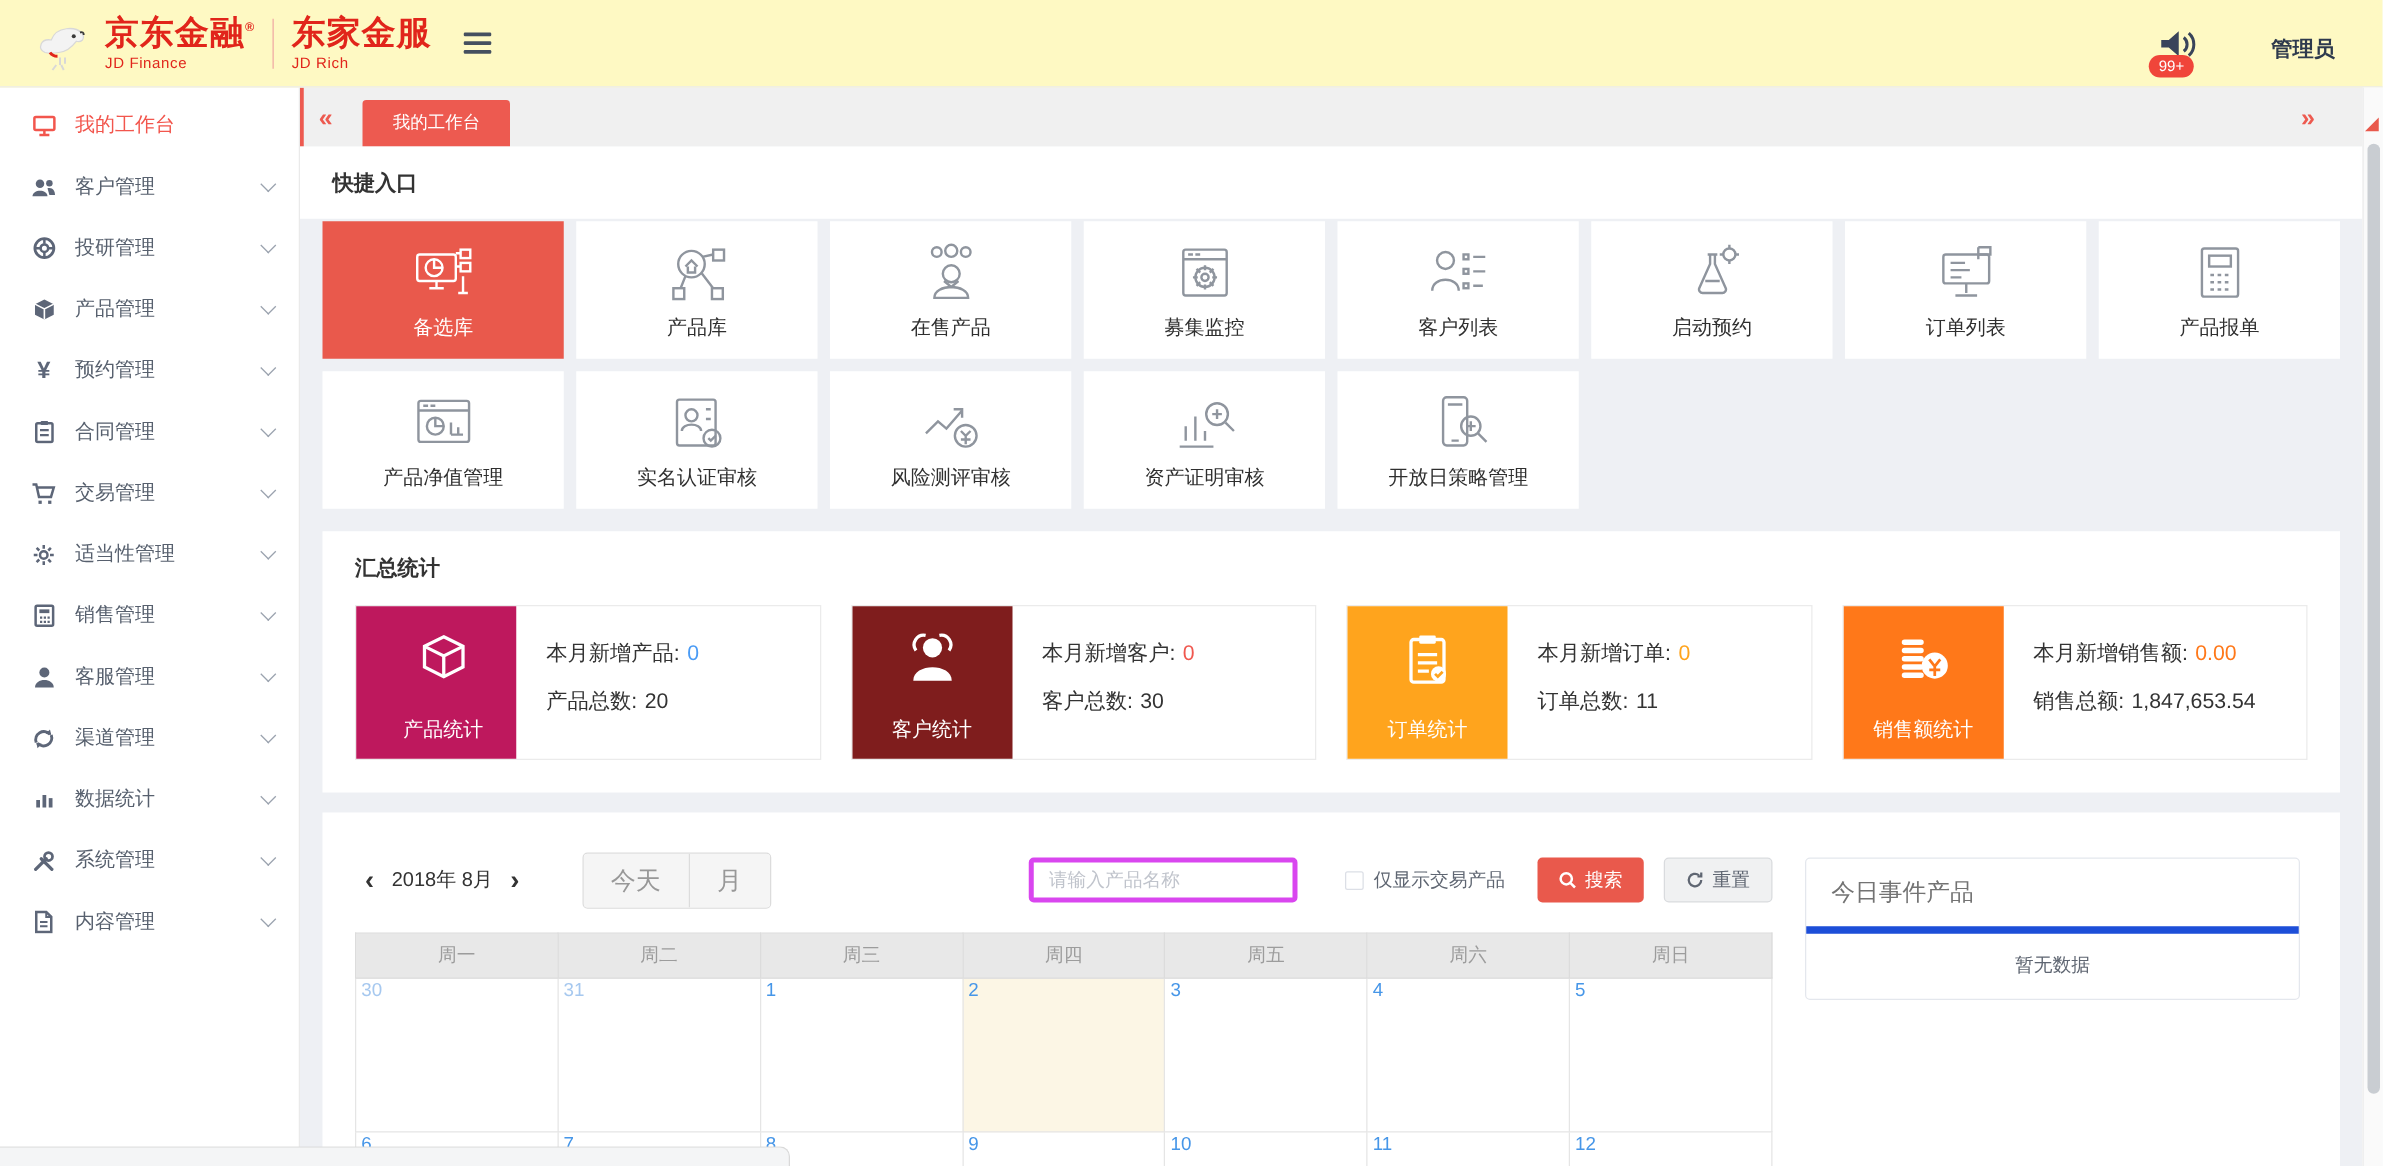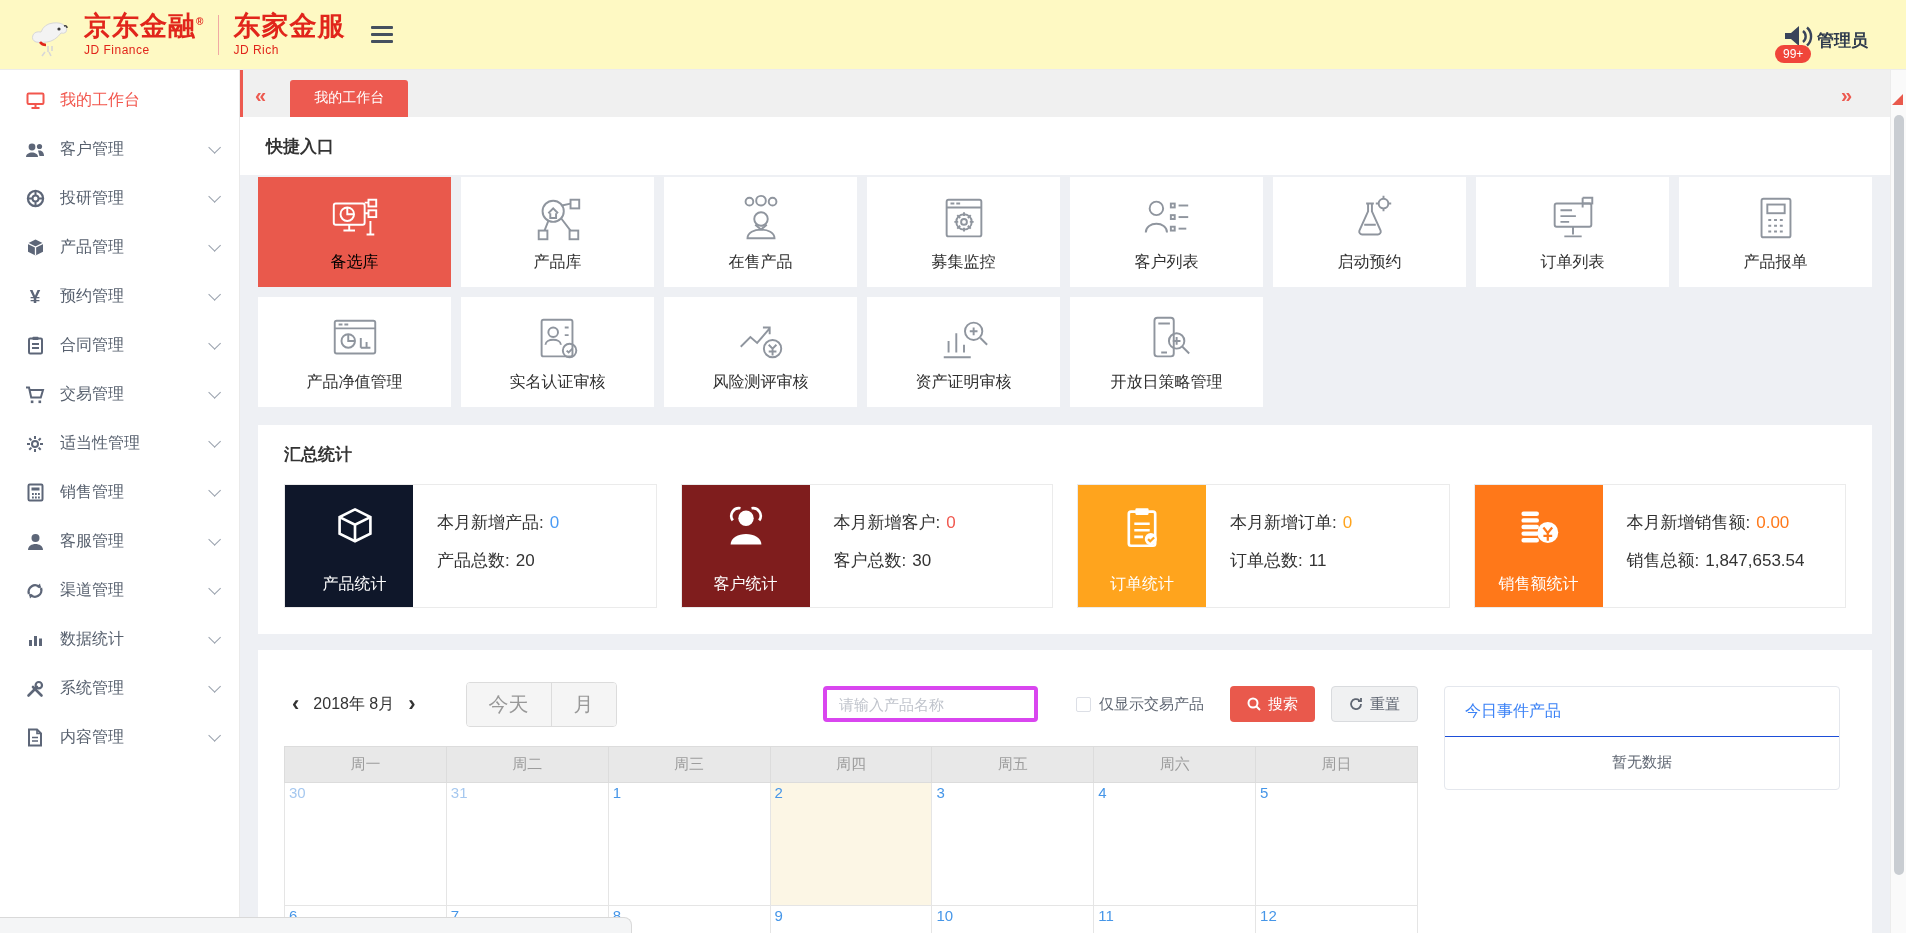--- a/index.html
+++ b/index.html
@@ -9,21 +9,21 @@
   .header { position:absolute; top:0; left:0; width:1906px; height:70px; background:#fef9c3; border-bottom:1px solid #ececec; display:flex; align-items:center; z-index:30; }
   .logo-wrap { display:flex; align-items:center; margin-left:28px; }
   .dog-logo { width:46px; height:46px; margin-right:10px; }
   .brand-block { display:flex; flex-direction:column; line-height:1; }
   .brand-cn { font-size:27px; font-weight:bold; color:#e1251b; letter-spacing:1px; }
   .brand-cn sup { font-size:10px; }
   .brand-en { font-size:12px; color:#e1251b; margin-top:4px; letter-spacing:0.5px; }
   .brand-divider { width:1px; height:40px; background:#f0a9a4; margin:0 14px; }
   .hamburger { margin-left:26px; cursor:pointer; display:flex; flex-direction:column; gap:4px; }
   .hamburger span { display:block; width:22px; height:3px; background:#45505f; border-radius:1px; }
-  .header-right { margin-left:auto; display:flex; align-items:flex-start; margin-right:38px; }
+  .header-right { margin-left:auto; display:flex; align-items:flex-start; margin-right:38px; gap:56px; }
   .bell-wrap { position:relative; padding-top:8px; }
   .badge { position:absolute; left:-8px; top:30px; background:#f0453a; color:#fff; font-size:12px; padding:2px 8px; border-radius:10px; }
   .user-name { font-size:17px; font-weight:bold; color:#2e3a4d; padding-top:14px; }
 
   
   .sidebar { position:absolute; top:70px; left:0; width:240px; height:863px; background:#fff; border-right:1px solid #eaeaea; padding-top:6px; z-index:20; }
   .side-item { height:49px; display:flex; align-items:center; padding:0 22px 0 25px; color:#57606e; font-size:16px; cursor:pointer; }
   .side-item .s-ico { width:20px; height:20px; margin-right:15px; display:flex; align-items:center; justify-content:center; color:#5d6678; flex:none; }
   .side-item.active { color:#f2564d; }
   .side-item.active .s-ico { color:#f2564d; }
@@ -42,29 +42,29 @@
 
   
   .qe-title-strip { background:#fff; height:58px; display:flex; align-items:center; padding-left:26px; margin:0 -18px; }
   .sec-title { font-size:17px; font-weight:bold; color:#333; }
   .qe-grid { display:grid; grid-template-columns:repeat(8,1fr); gap:10px; margin-top:2px; }
   .tile { background:#fff; height:110px; display:flex; flex-direction:column; align-items:center; justify-content:space-between; padding:15px 0 14px; cursor:pointer; }
   .tile svg { color:#8f959e; }
   .tile .t-lbl { font-size:16px; color:#2f2f2f; }
   .tile.active { background:#e9594c; }
   .tile.active svg { color:#fff; }
-  .tile.active .t-lbl { color:#000000; }
+  .tile.active .t-lbl { color:#ffffff; }
 
   
   .panel { background:#fff; margin-top:18px; padding:18px 26px 26px; }
   .stat-grid { display:grid; grid-template-columns:repeat(4,1fr); gap:24px; margin-top:18px; }
   .stat-card { border:1px solid #ebebeb; height:124px; display:flex; background:#fff; }
   .stat-block { width:128px; flex:none; display:flex; flex-direction:column; align-items:center; justify-content:space-between; padding:20px 0 12px; color:#fff; }
   .stat-block .sb-lbl { font-size:16px; }
-  .sb-blue { background:#0f172a;padding-left:11px; } .sb-red { background:#7f1d1d; } .sb-amber { background:#ffa41d; } .sb-orange { background:#ff7819; }
+  .sb-blue { background:#be185d;padding-left:11px; } .sb-red { background:#7f1d1d; } .sb-amber { background:#ffa41d; } .sb-orange { background:#ff7819; }
   .stat-text { padding:26px 0 0 24px; font-size:17px; color:#333; }
   .stat-text .row2 { margin-top:15px; }
   .stat-text b { font-weight:normal; margin-left:6px; }
   .sv-blue { color:#4a9bf5; } .sv-red { color:#f0584f; } .sv-amber { color:#ffa41d; } .sv-orange { color:#ff7819; }
 
   
   .cal-panel { background:#fff; margin-top:16px; padding:36px 26px 0; height:420px; display:flex; }
   .cal-left { width:1134px; flex:none; }
   .cal-toolbar { display:flex; align-items:center; height:36px; }
   .nav-arrow { font-size:22px; color:#333; font-weight:bold; cursor:pointer; padding:0 8px; line-height:30px; }
@@ -83,21 +83,21 @@
 
   table.cal { border-collapse:collapse; width:1134px; margin-top:24px; table-layout:fixed; }
   .cal th { background:#e8e8e8; color:#9c9c9c; font-weight:normal; font-size:15px; height:36px; border:1px solid #dcdcdc; }
   .cal td { border:1px solid #e5e5e5; height:123px; vertical-align:top; background:#fff; }
   .cal td .d { font-size:15px; color:#4696e8; padding:1px 0 0 4px; }
   .cal td.muted .d { color:#a6c8ef; }
   .cal td.today { background:#fcf6e5; }
 
   .cal-right { margin-left:26px; flex:1; }
   .event-box { border:1px solid #e4e7ed; border-radius:4px; width:396px; }
-  .event-head { padding:14px 20px; font-size:16px; color:#3b82f6; border-bottom:1px solid #1d4ed8; }
+  .event-head { padding:14px 20px; font-size:19px; color:#737373; border-bottom:6px solid #1d4ed8; }
   .event-empty { text-align:center; padding:16px 0 17px; font-size:15px; color:#5f6672; }
 
   
   .scrollbar { position:absolute; top:70px; right:0; width:16px; height:863px; background:#fafafa; border-left:1px solid #ececec; z-index:40; }
   .scroll-thumb { position:absolute; top:45px; left:3px; width:10px; height:760px; background:#c9cdd2; border-radius:5px; }
   .red-tri { position:absolute; top:24px; right:3px; width:0; height:0; border-left:11px solid transparent; border-bottom:11px solid #e9594c; }
 
   
   .status-bar { position:absolute; left:0; bottom:0; width:632px; height:16px; background:#f4f5f6; border:1px solid #d9d9d9; border-left:none; border-bottom:none; border-top-right-radius:8px; z-index:50; }
 </style>

